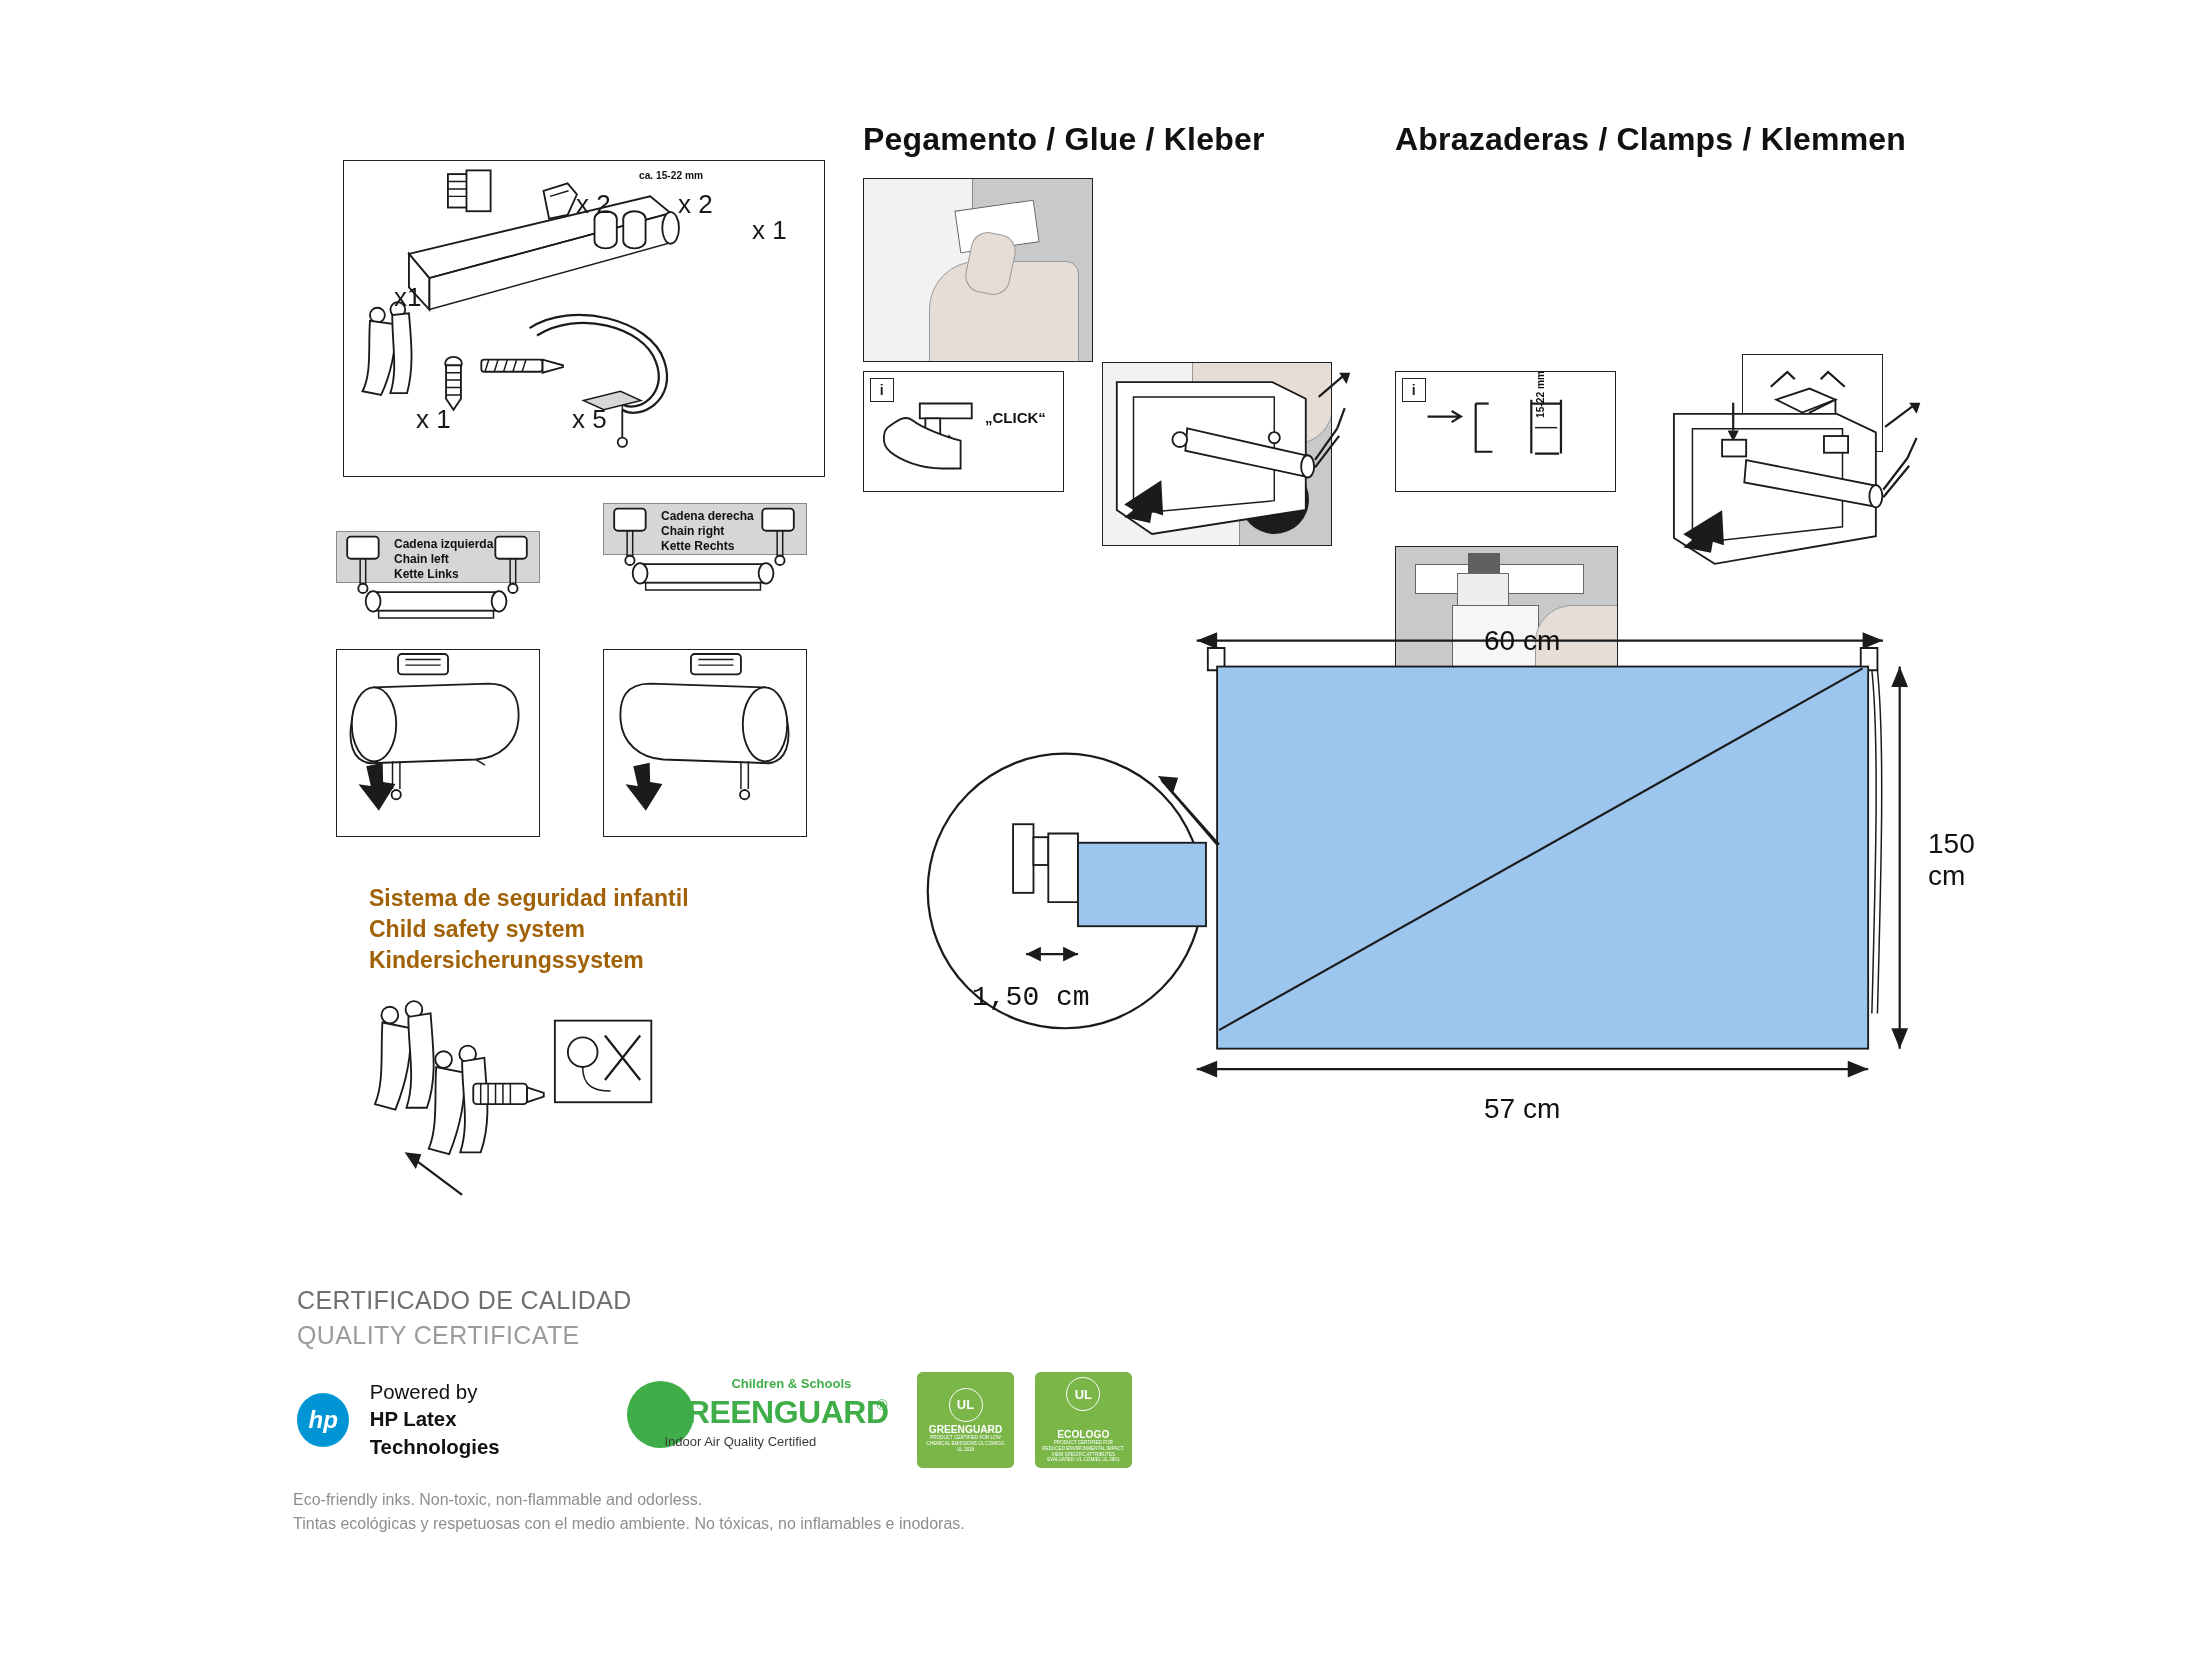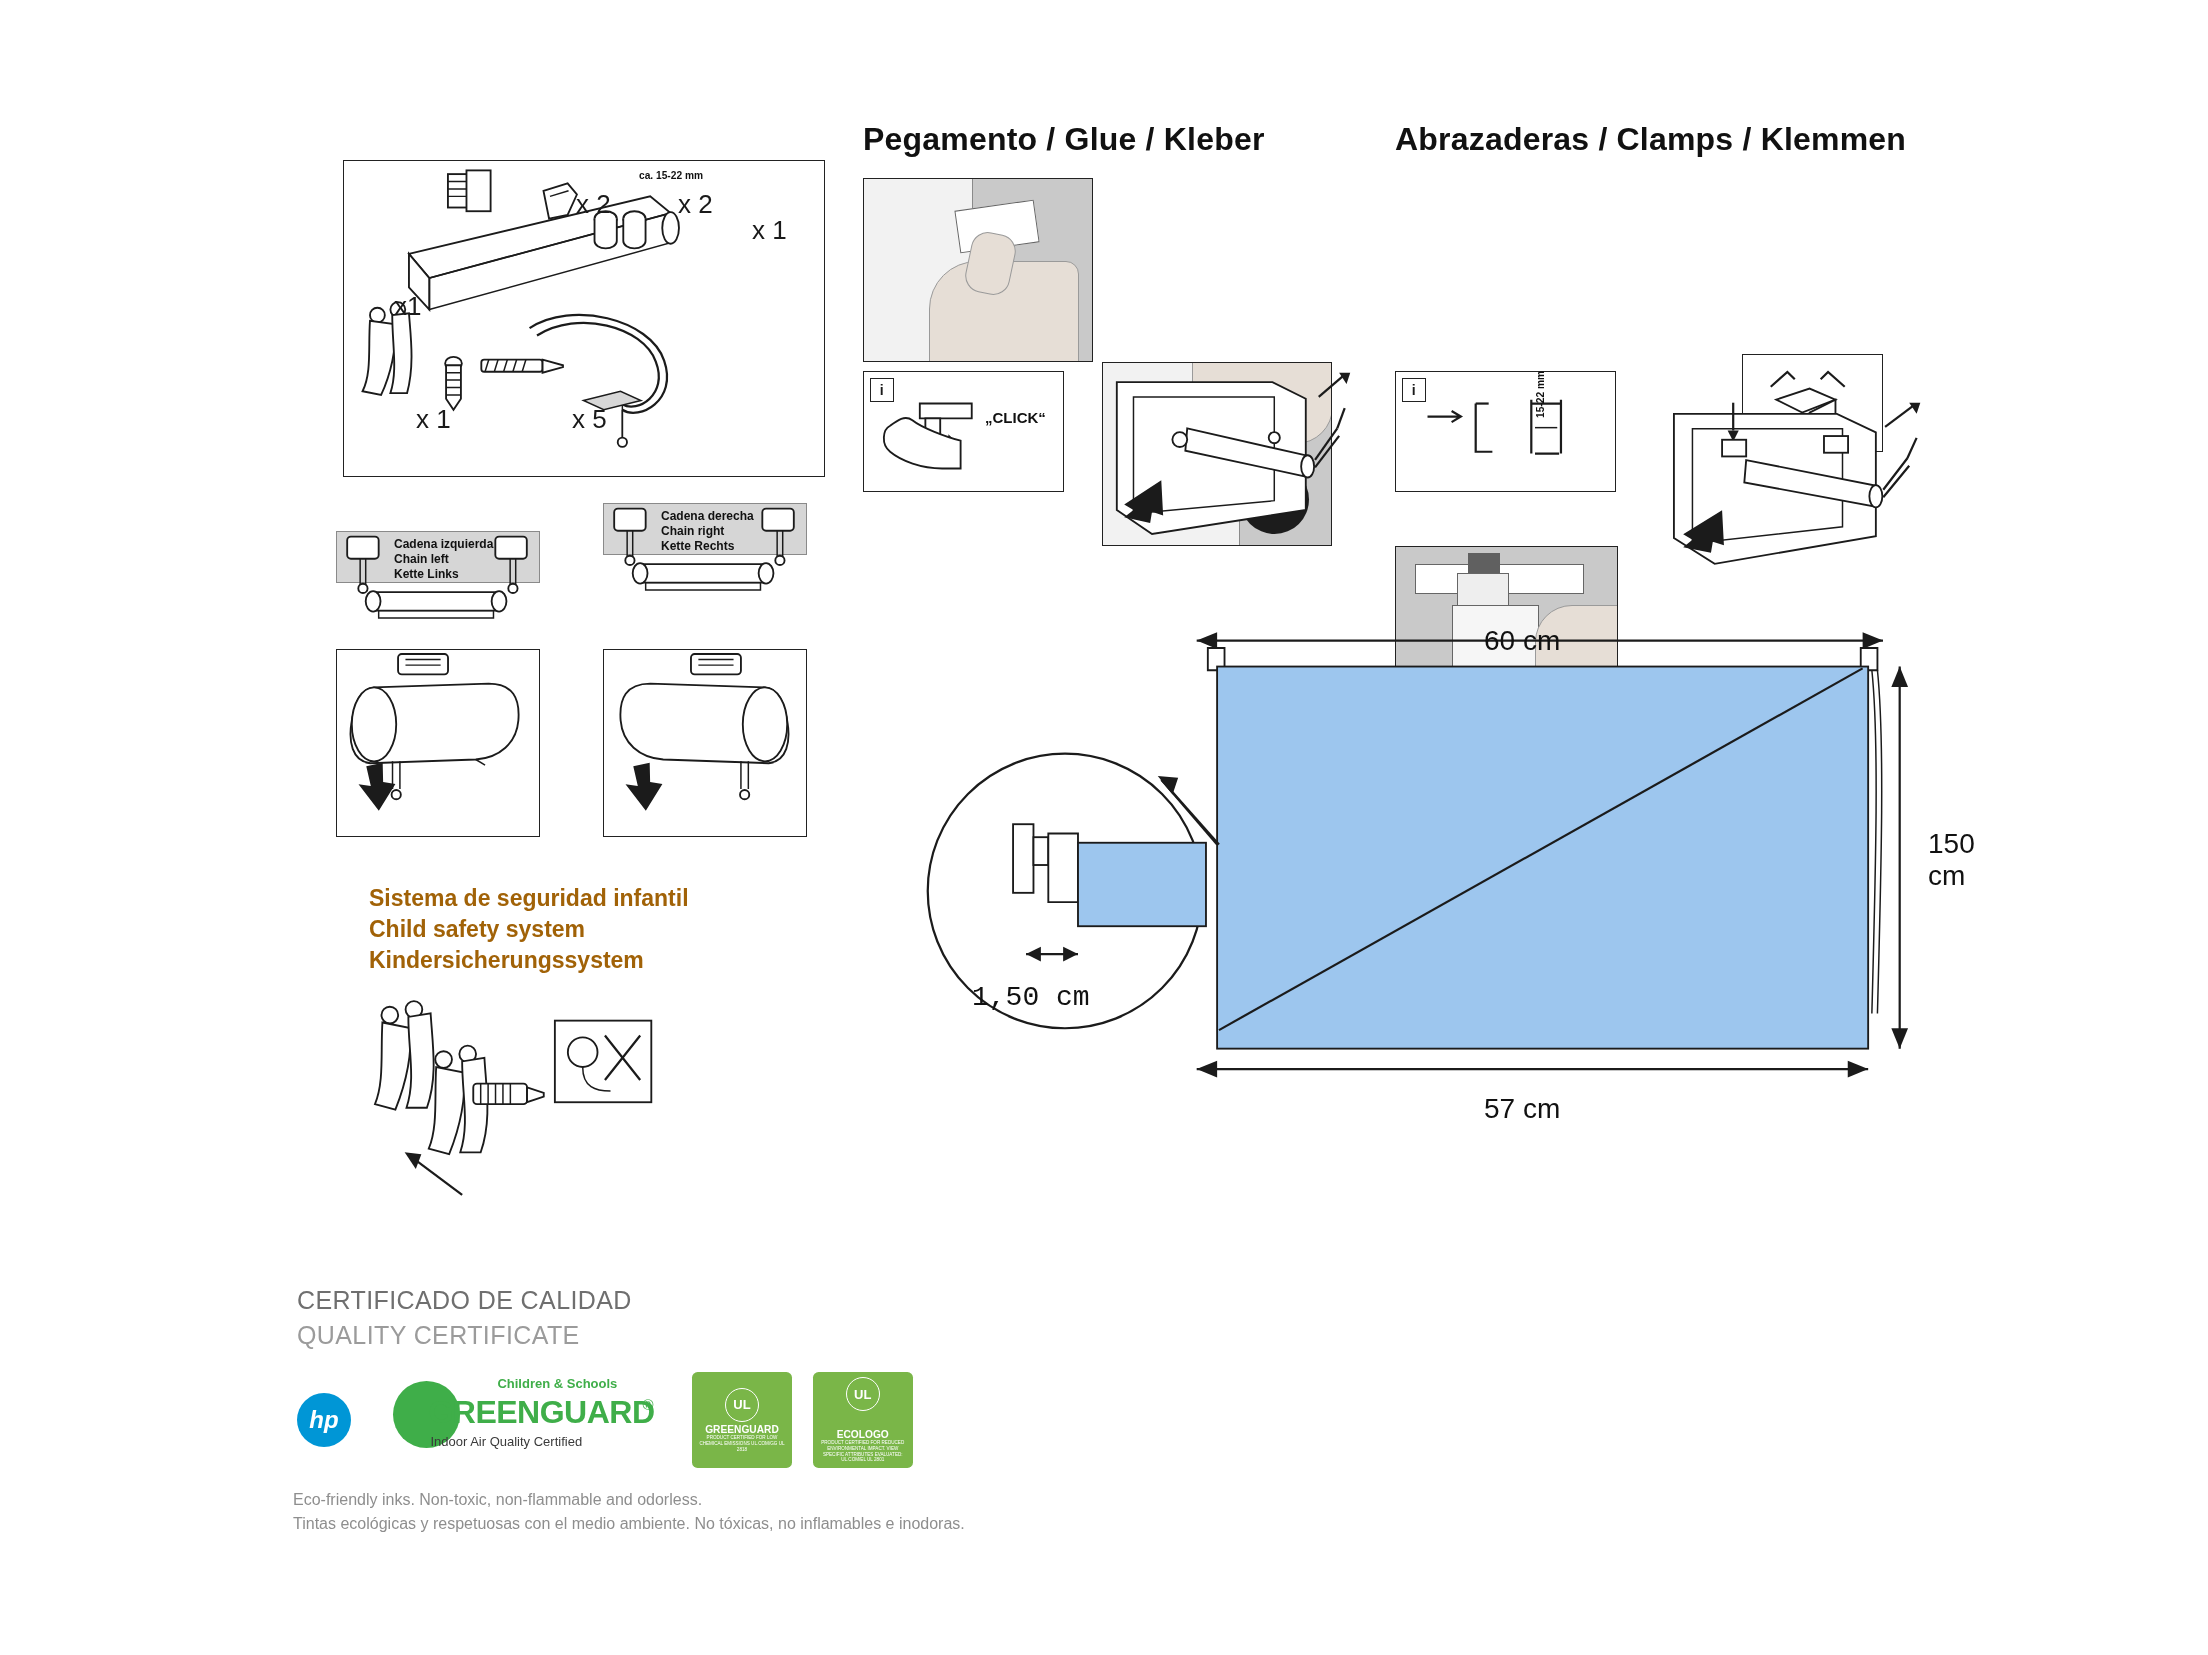--- a/index.html
+++ b/index.html
@@ -82,21 +82,21 @@
       <path class="stkthin" d="M110 228 h16 M110 236 h16 M110 244 h16 M110 252 h16"></path>
       <rect x="148" y="214" width="66" height="13" rx="3" class="wht"></rect>
       <path class="stkthin" d="M156 214 l-4 13 M166 214 l-4 13 M176 214 l-4 13 M186 214 l-4 13 M196 214 l-4 13"></path>
       <path class="wht" d="M214 214 l22 6 l0 2 l-22 6 z"></path>
     </g>
 
     <g>
       <path class="greyfill" d="M258 258 l40 -10 l22 10 l-40 10 z"></path>
     </g>
   </svg>
-  <div class="abs qty" style="left:50px;top:130px;">x1</div>
+  <div class="abs qty" style="left:50px;top:121px;">x1</div>
   <div class="abs qty" style="left:232px;top:28px;">x 2</div>
   <div class="abs smalltxt" style="left:295px;top:9.3px;font-size:10.2px;">ca. 15-22 mm</div>
   <div class="abs qty" style="left:334px;top:28px;">x 2</div>
   <div class="abs qty" style="left:408px;top:54px;">x 1</div>
   <div class="abs qty" style="left:72px;top:243px;">x 1</div>
   <div class="abs qty" style="left:228px;top:243px;">x 5</div>
 </div>
 
 <div class="abs hdr" style="left:863px;top:121px;">Pegamento / Glue / Kleber</div>
 
@@ -305,20 +305,24 @@
   </svg>
 </div>
 
 <div class="abs greytitle" style="left:297px;top:1286px;color:#6f6f6f;">CERTIFICADO DE CALIDAD</div>
 <div class="abs greytitle" style="left:297px;top:1321px;">QUALITY CERTIFICATE</div>
 
 <div class="abs" style="left:297px;top:1369px;width:835px;height:102px;display:flex;align-items:center;gap:20.4px;">
   <div class="hp-circle">
       <span>hp</span>
     </div>
+  <div style="font-size:20.4px;font-weight:bold;line-height:1.35;color:#111;">
+    <div style="font-weight:normal;">Powered by</div>
+    <div>HP Latex Technologies</div>
+  </div>
 
   <div style="position:relative;margin-left:22px;width:278px;height:89px;">
     <div class="abs" style="left:0;top:5.6px;width:67px;height:67px;border-radius:50%;background:#3fae49;"></div>
     <div class="abs" style="left:104px;top:0px;font-size:13px;font-weight:bold;color:#3fae49;">Children &amp; Schools</div>
     <div class="abs" style="left:35px;top:18.6px;font-size:32px;font-weight:bold;color:#3fae49;letter-spacing:-0.5px;">GREENGUARD</div>
     <div class="abs" style="left:249px;top:20.4px;font-size:15px;color:#3fae49;">®</div>
     <div class="abs" style="left:37px;top:58px;font-size:13px;color:#3a3a3a;">Indoor Air Quality Certified</div>
   </div>
 
   <div class="badge" style="background:#7ab648;width:93px;height:89px;padding:3.7px;">

